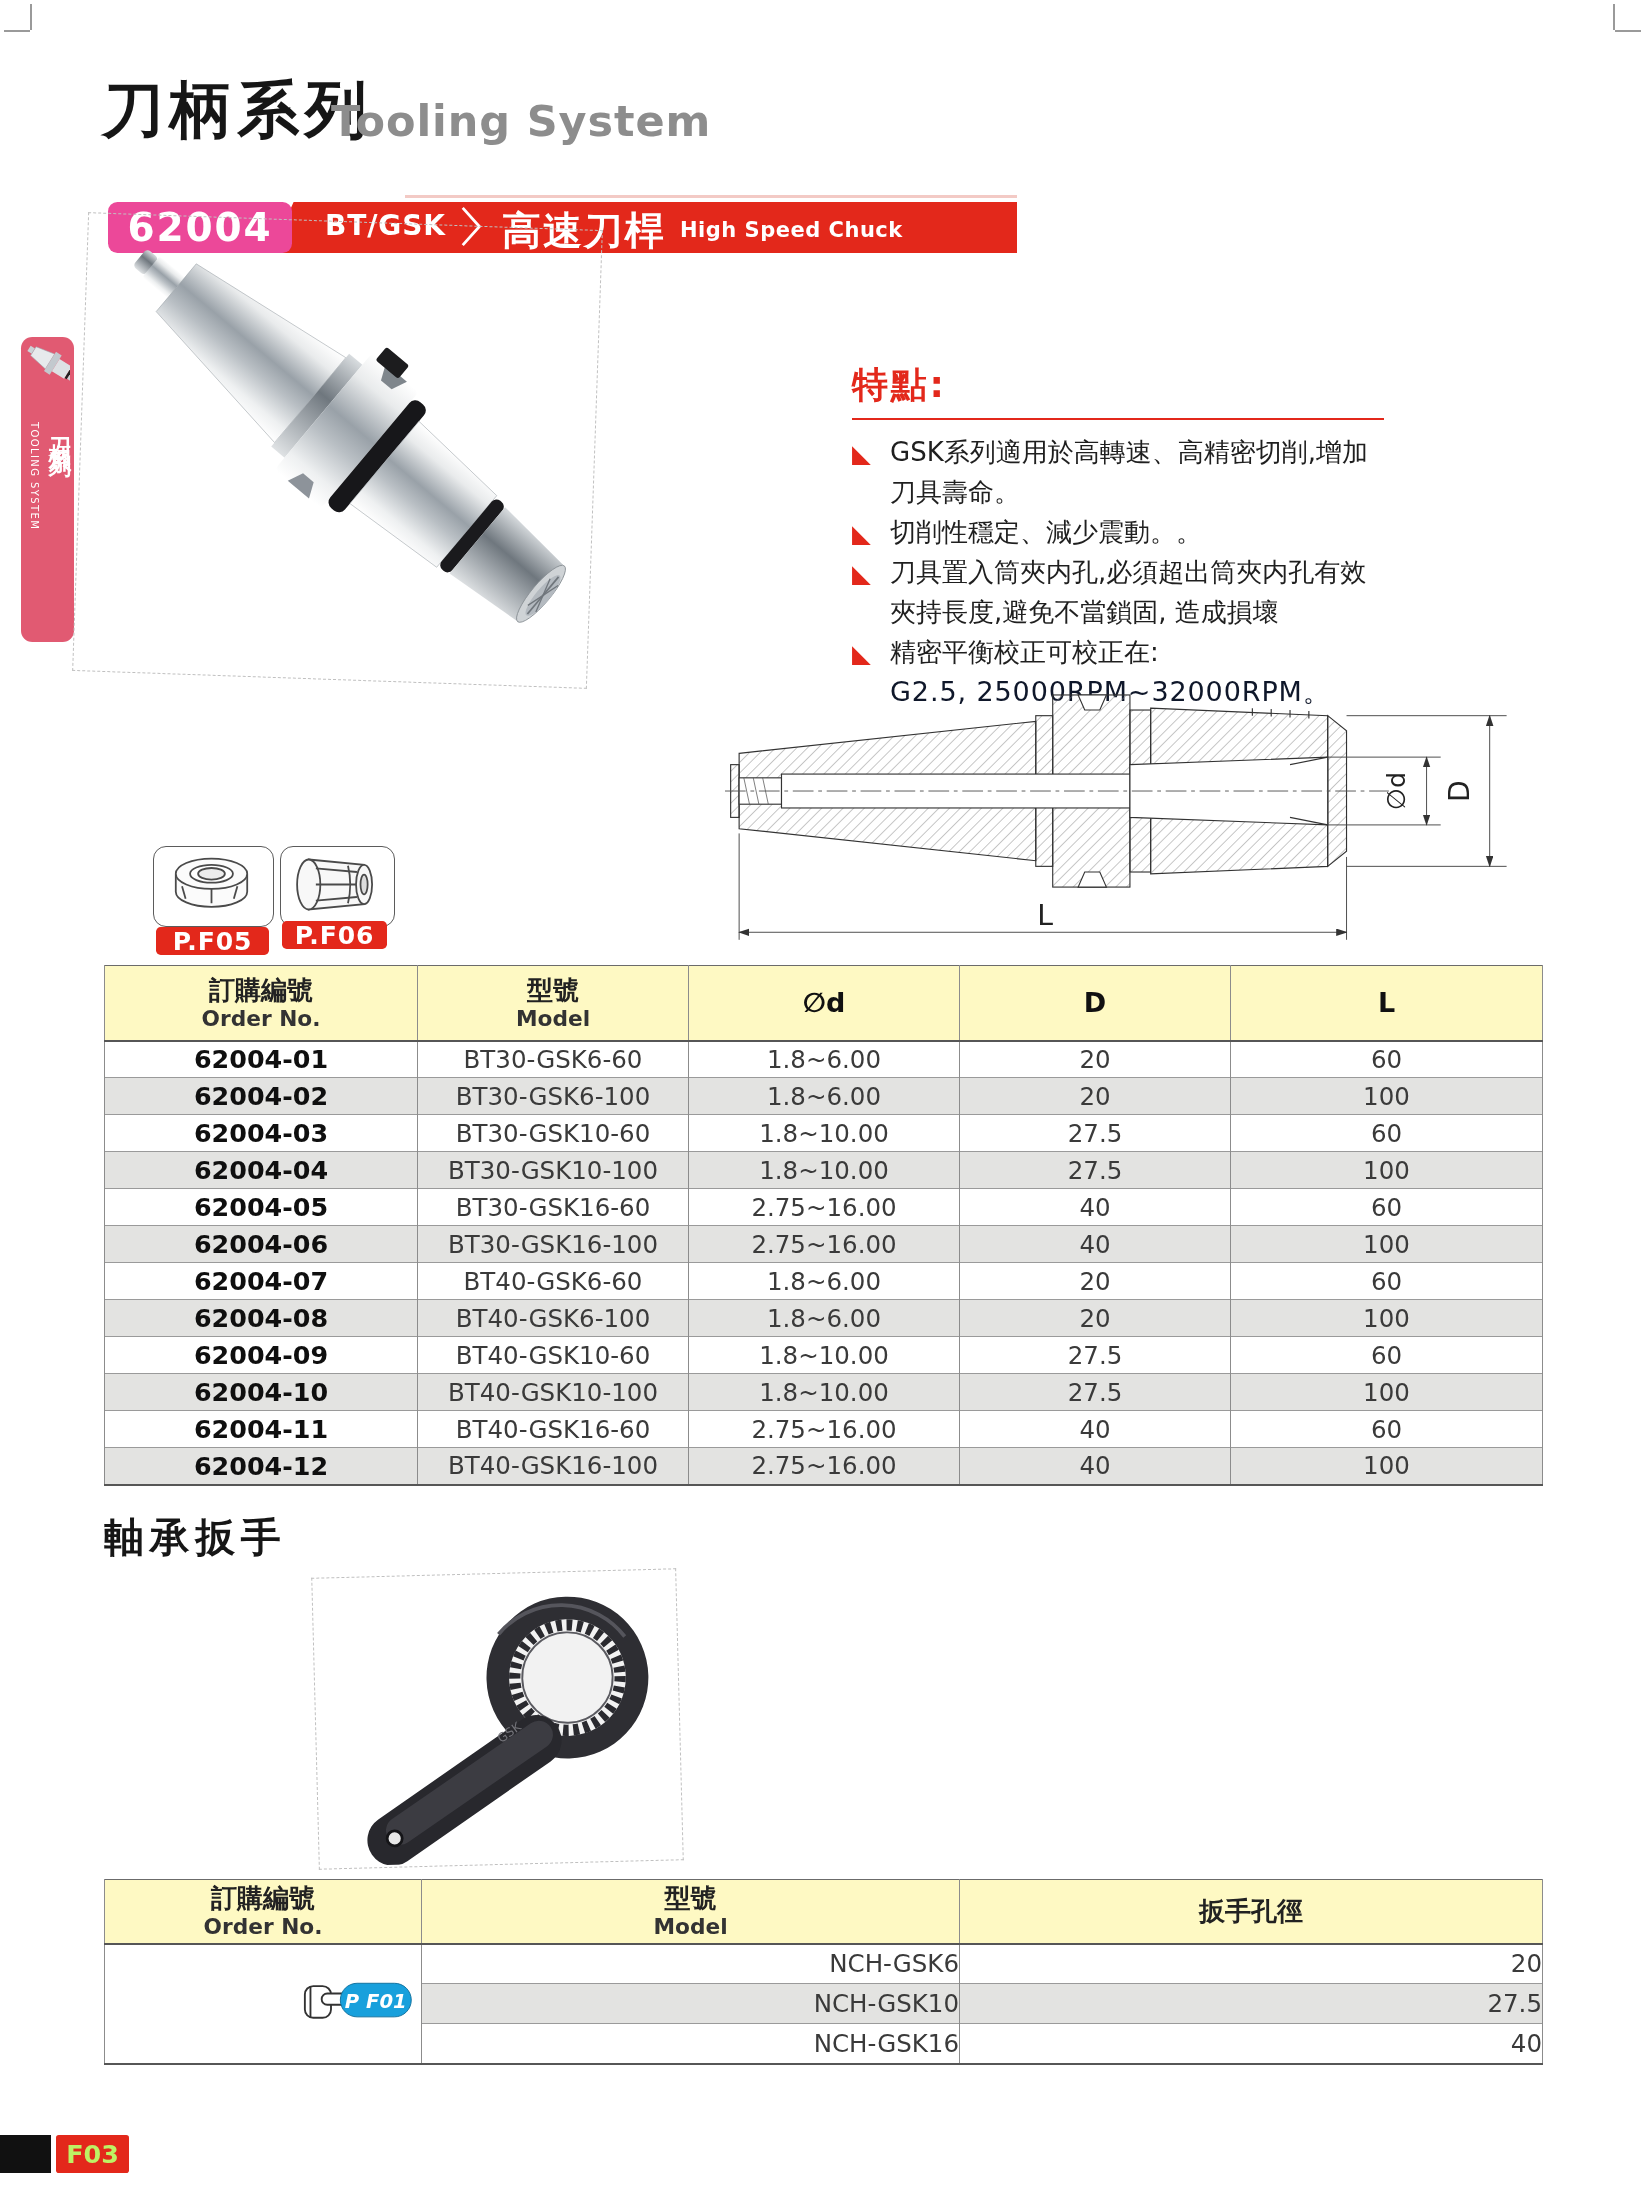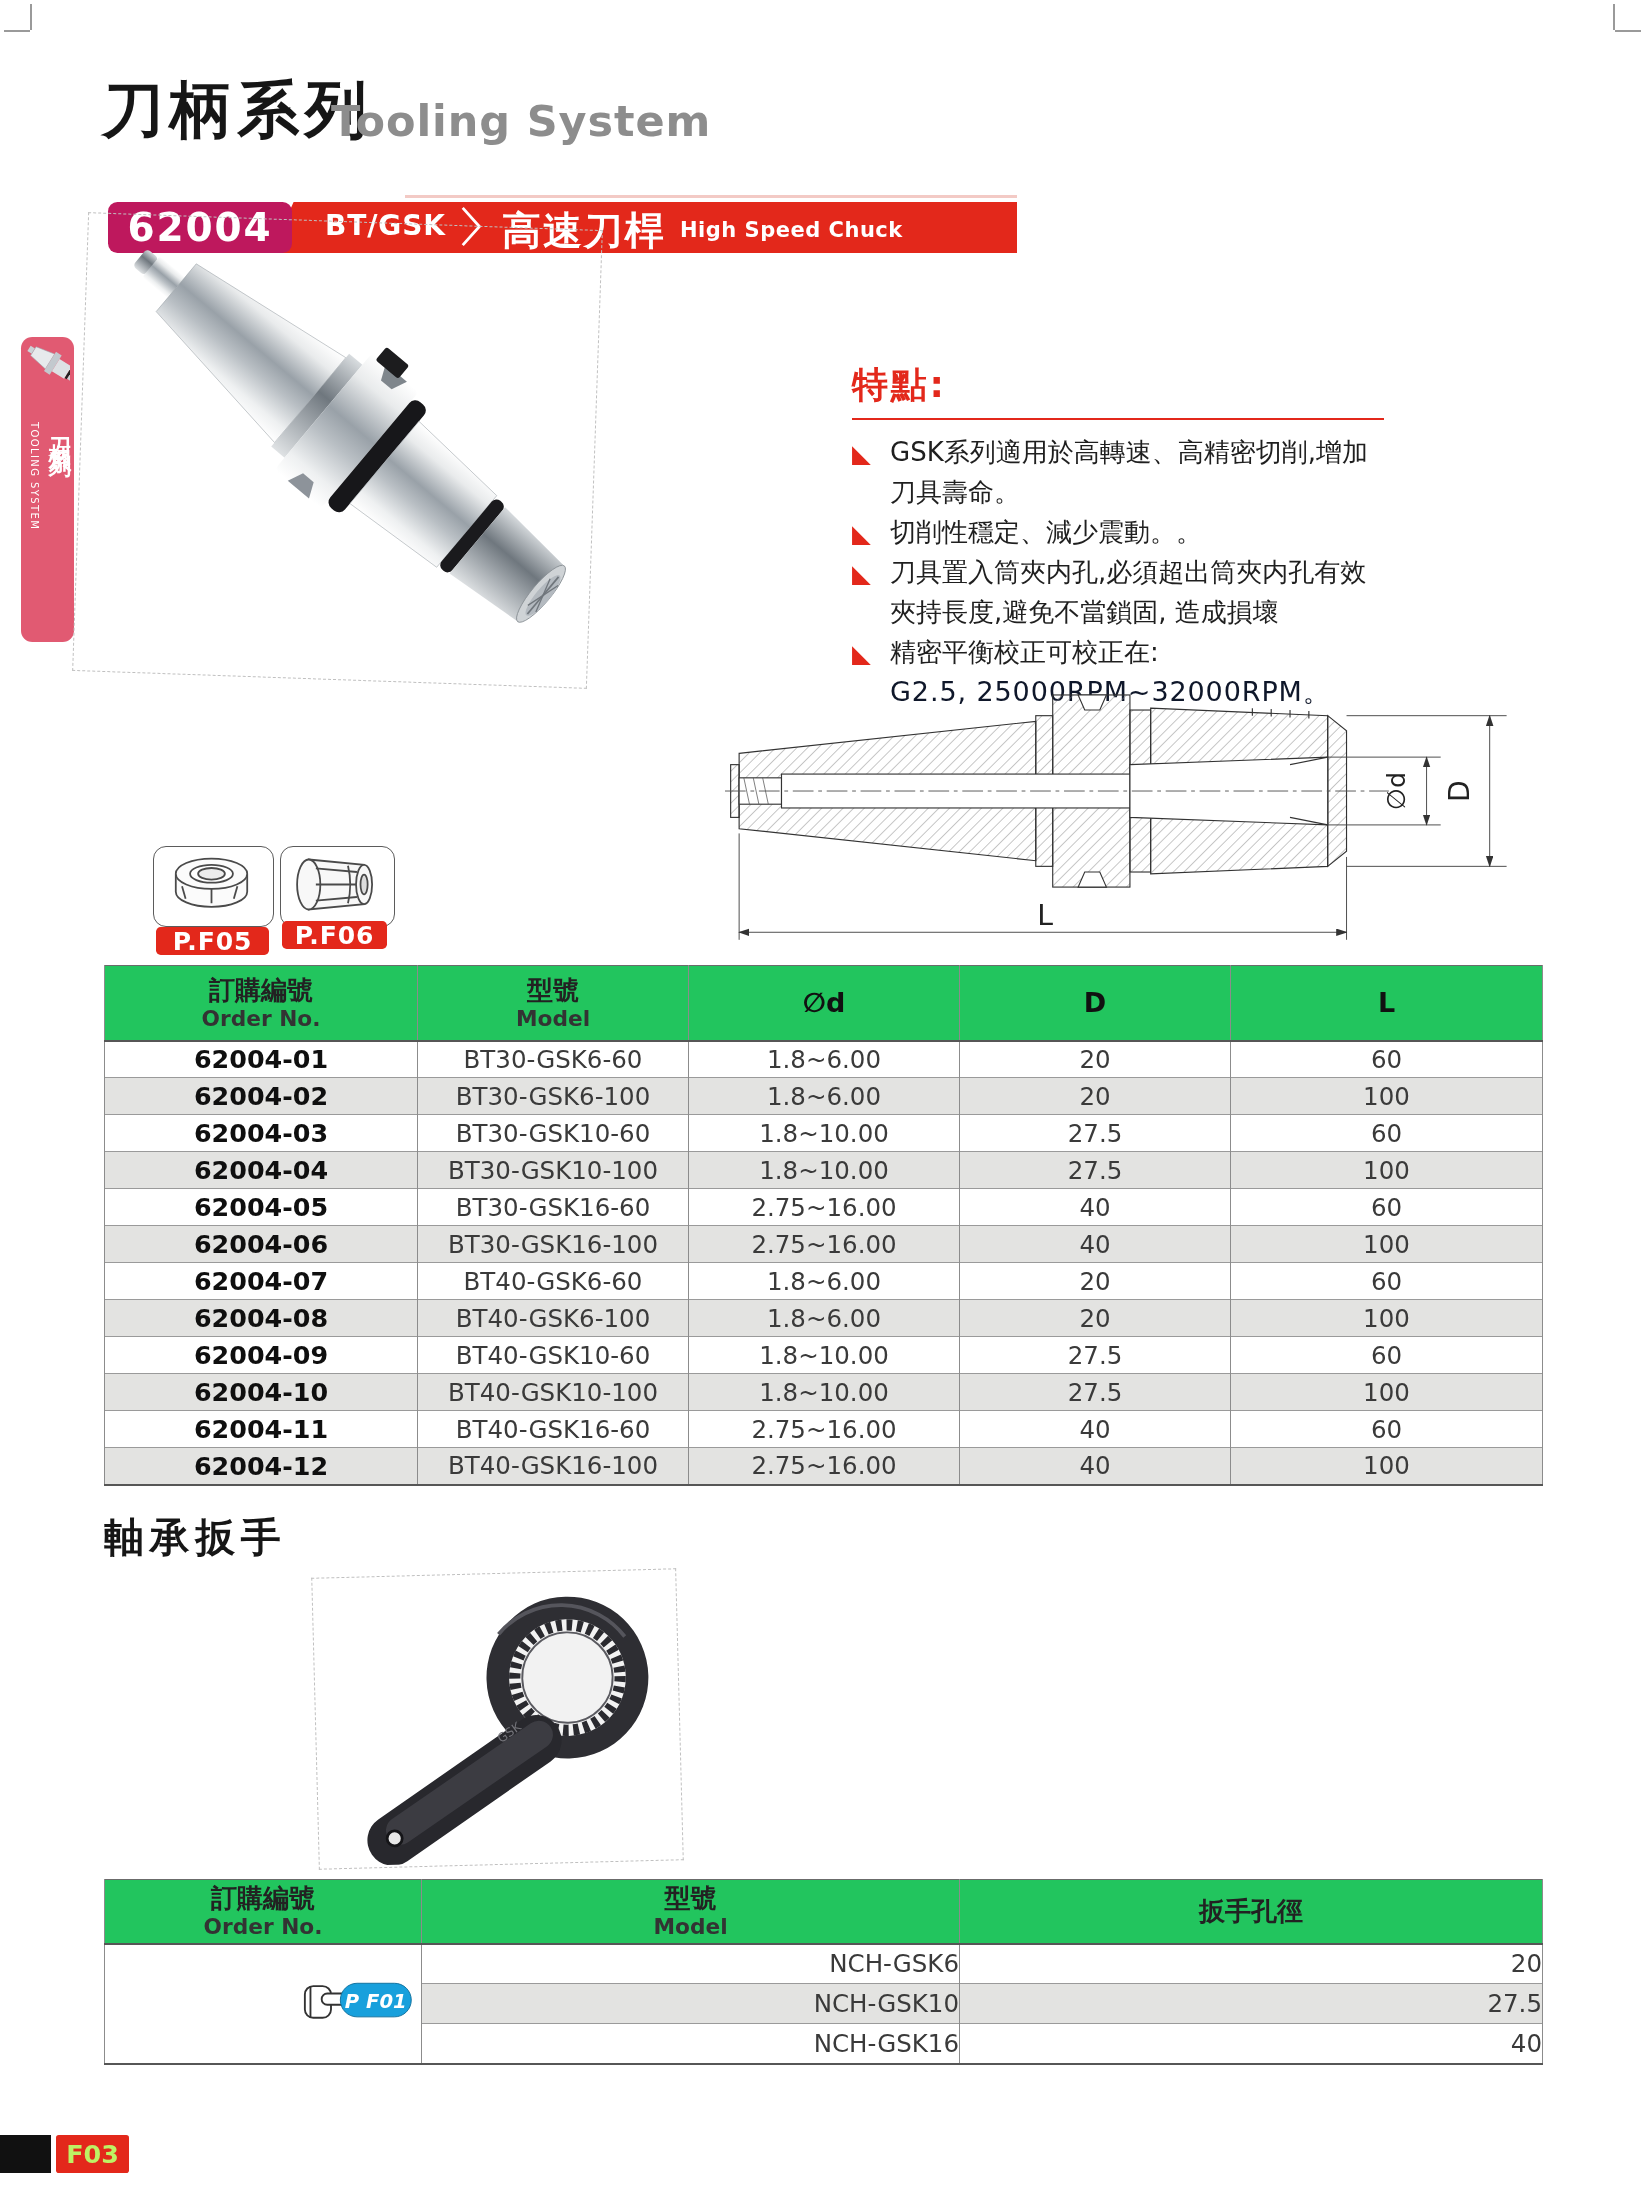--- a/index.html
+++ b/index.html
@@ -8,21 +8,21 @@
 
   
   .mark{position:absolute;background:#9a9a9a;}
 
   
   .title-zh{position:absolute;left:102px;top:68px;font-size:62px;font-weight:bold;color:#161616;letter-spacing:5.6px;}
   .title-en{position:absolute;left:331px;top:96px;font-size:43px;font-weight:bold;color:#8d8d8d;letter-spacing:0.9px;}
 
   
   .banner-pale{position:absolute;left:405px;top:195px;width:612px;height:2.8px;background:#f3cac5;}
-  .banner-black{position:absolute;left:108px;top:202px;width:184px;height:51px;background:#be185d;border-radius:9.4px;
+  .banner-black{position:absolute;left:108px;top:202px;width:184px;height:51px;background:#ec4899;border-radius:9.4px;
     display:flex;align-items:center;justify-content:center;}
   .banner-black span{color:#fff;font-size:39px;font-weight:bold;letter-spacing:1.9px;}
   .banner-red{position:absolute;left:271px;top:202px;width:746px;height:51px;background:#e3281b;
     clip-path:polygon(22.6px 0,100% 0,100% 100%,0 100%);}
   .banner-series{position:absolute;left:325px;top:209px;font-size:28px;font-weight:bold;color:#fff;letter-spacing:0.9px;}
   .banner-chevron{position:absolute;left:459px;top:206px;}
   .banner-zh{position:absolute;left:502px;top:204px;font-size:39px;font-weight:bold;color:#fff;letter-spacing:1.9px;}
   .banner-en{position:absolute;left:680px;top:218px;font-size:21px;font-weight:bold;color:#fff;letter-spacing:0.5px;}
 
   
@@ -48,21 +48,21 @@
 
   
   .thumb-box{position:absolute;width:119px;height:79px;border:1.9px solid #5b5b5b;border-radius:13px;background:#fff;}
   .ref-badge{position:absolute;height:28px;background:#e3281b;border-radius:4.7px;color:#fff;font-weight:bold;
     font-size:25px;display:flex;align-items:center;justify-content:center;letter-spacing:0.9px;}
 
   
   table{border-collapse:collapse;table-layout:fixed;}
   .data-table{position:absolute;left:104px;width:1438px;border-top:1.9px solid #6b6b6b;border-bottom:2.8px solid #565656;}
   .data-table th,.data-table td{border-left:0.9px solid #8c8c8c;border-right:0.9px solid #8c8c8c;text-align:center;padding:0;}
-  .data-table thead th{background:#22c55e;border-bottom:2.8px solid #565656;}
+  .data-table thead th{background:#fef9c3;border-bottom:2.8px solid #565656;}
   .data-table tbody tr{height:37px;}
   .data-table tbody tr + tr td{border-top:0.9px solid #9a9a9a;margin-left:23px;}
   .data-table tbody tr:nth-child(even){background:#e3e3e1;}
   .data-table tbody td{font-size:24.5px;color:#3a3a3a;}
   .data-table tbody td:first-child{font-weight:bold;color:#0f0f0f;font-size:25.4px;}
   .hz{font-size:26px;color:#222;line-height:32px;}
   .he{font-size:21.7px;color:#333;line-height:26px;}
   .hsym{font-size:27px;font-weight:bold;color:#111;}
   #main-table thead tr{height:75px;}
   #wrench-table thead tr{height:64px;}

